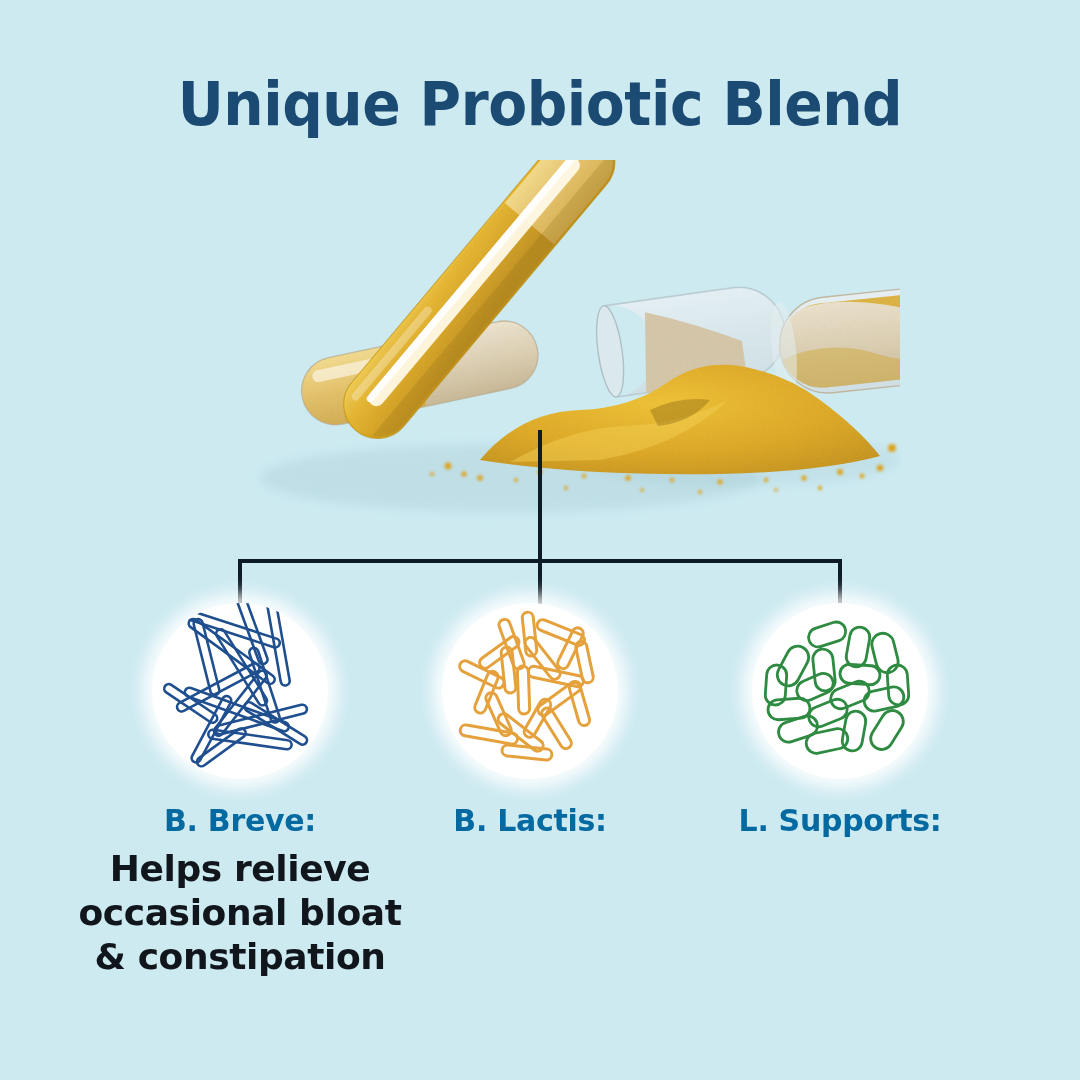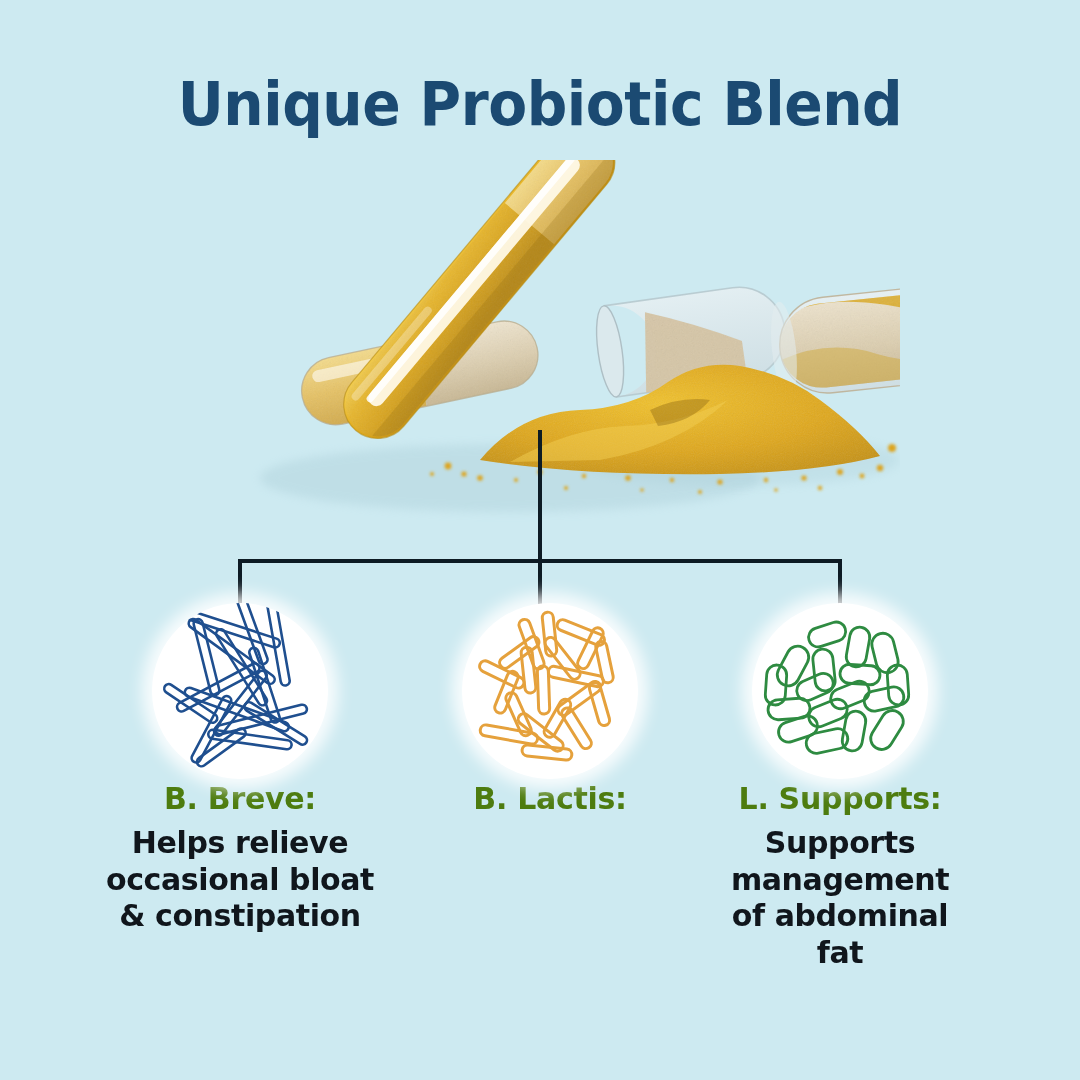--- a/index.html
+++ b/index.html
@@ -60,21 +60,21 @@
   #connector svg { display: block; width: 100%; height: 100%; }
 
   
   .strain {
     position: absolute;
     top: 600px;
     width: 340px;
     text-align: center;
   }
   .strain.col0 { left: 70px; }
-  .strain.col1 { left: 380px; }
+  .strain.col1 { left: 360px; }
   .strain.col2 { left: 670px; }
 
   .disc-wrap {
     width: 340px;
     height: 182px;
     display: flex;
     align-items: center;
     justify-content: center;
   }
   .disc {
@@ -82,30 +82,31 @@
     height: 176px;
     border-radius: 50%;
     background: #ffffff;
     box-shadow: 0 0 16px 10px rgba(255,255,255,0.85);
     position: relative;
     overflow: hidden;
   }
   .disc svg { display: block; width: 176px; height: 176px; }
 
   .strain-name {
+    margin-top: 22px;
     font-size: 30px;
     font-weight: bold;
-    color: #4d7c0f;
+    color: #0369a1;
     font-family: "DejaVu Sans", "Liberation Sans", sans-serif;
     letter-spacing: -0.3px;
     line-height: 1.1;
   }
   .strain-desc {
     margin-top: 10px;
-    font-size: 30px;
+    font-size: 36px;
     font-weight: bold;
     color: #10161c;
     font-family: "DejaVu Sans", "Liberation Sans", sans-serif;
     line-height: 1.22;
     letter-spacing: -0.4px;
     white-space: pre-line;
     text-align: center;
   }
 </style>
 </head>
@@ -353,19 +354,15 @@
             <rect x="56" y="100" width="40" height="20" rx="10" transform="rotate(-22 76 110)"></rect>
             <rect x="92" y="108" width="20" height="40" rx="10" transform="rotate(10 102 128)"></rect>
             <rect x="124" y="106" width="22" height="42" rx="11" transform="rotate(32 135 127)"></rect>
             <rect x="26" y="116" width="40" height="20" rx="10" transform="rotate(-18 46 126)"></rect>
             <rect x="54" y="128" width="42" height="20" rx="10" transform="rotate(-12 75 138)"></rect>
           </g>
         </svg>
       </div>
     </div>
     <div class="strain-name">L. Supports:</div>
-    <div class="strain-desc">Supports
-management
-of abdominal
-fat</div>
   </div>
 
 </div>
 
 </body></html>

